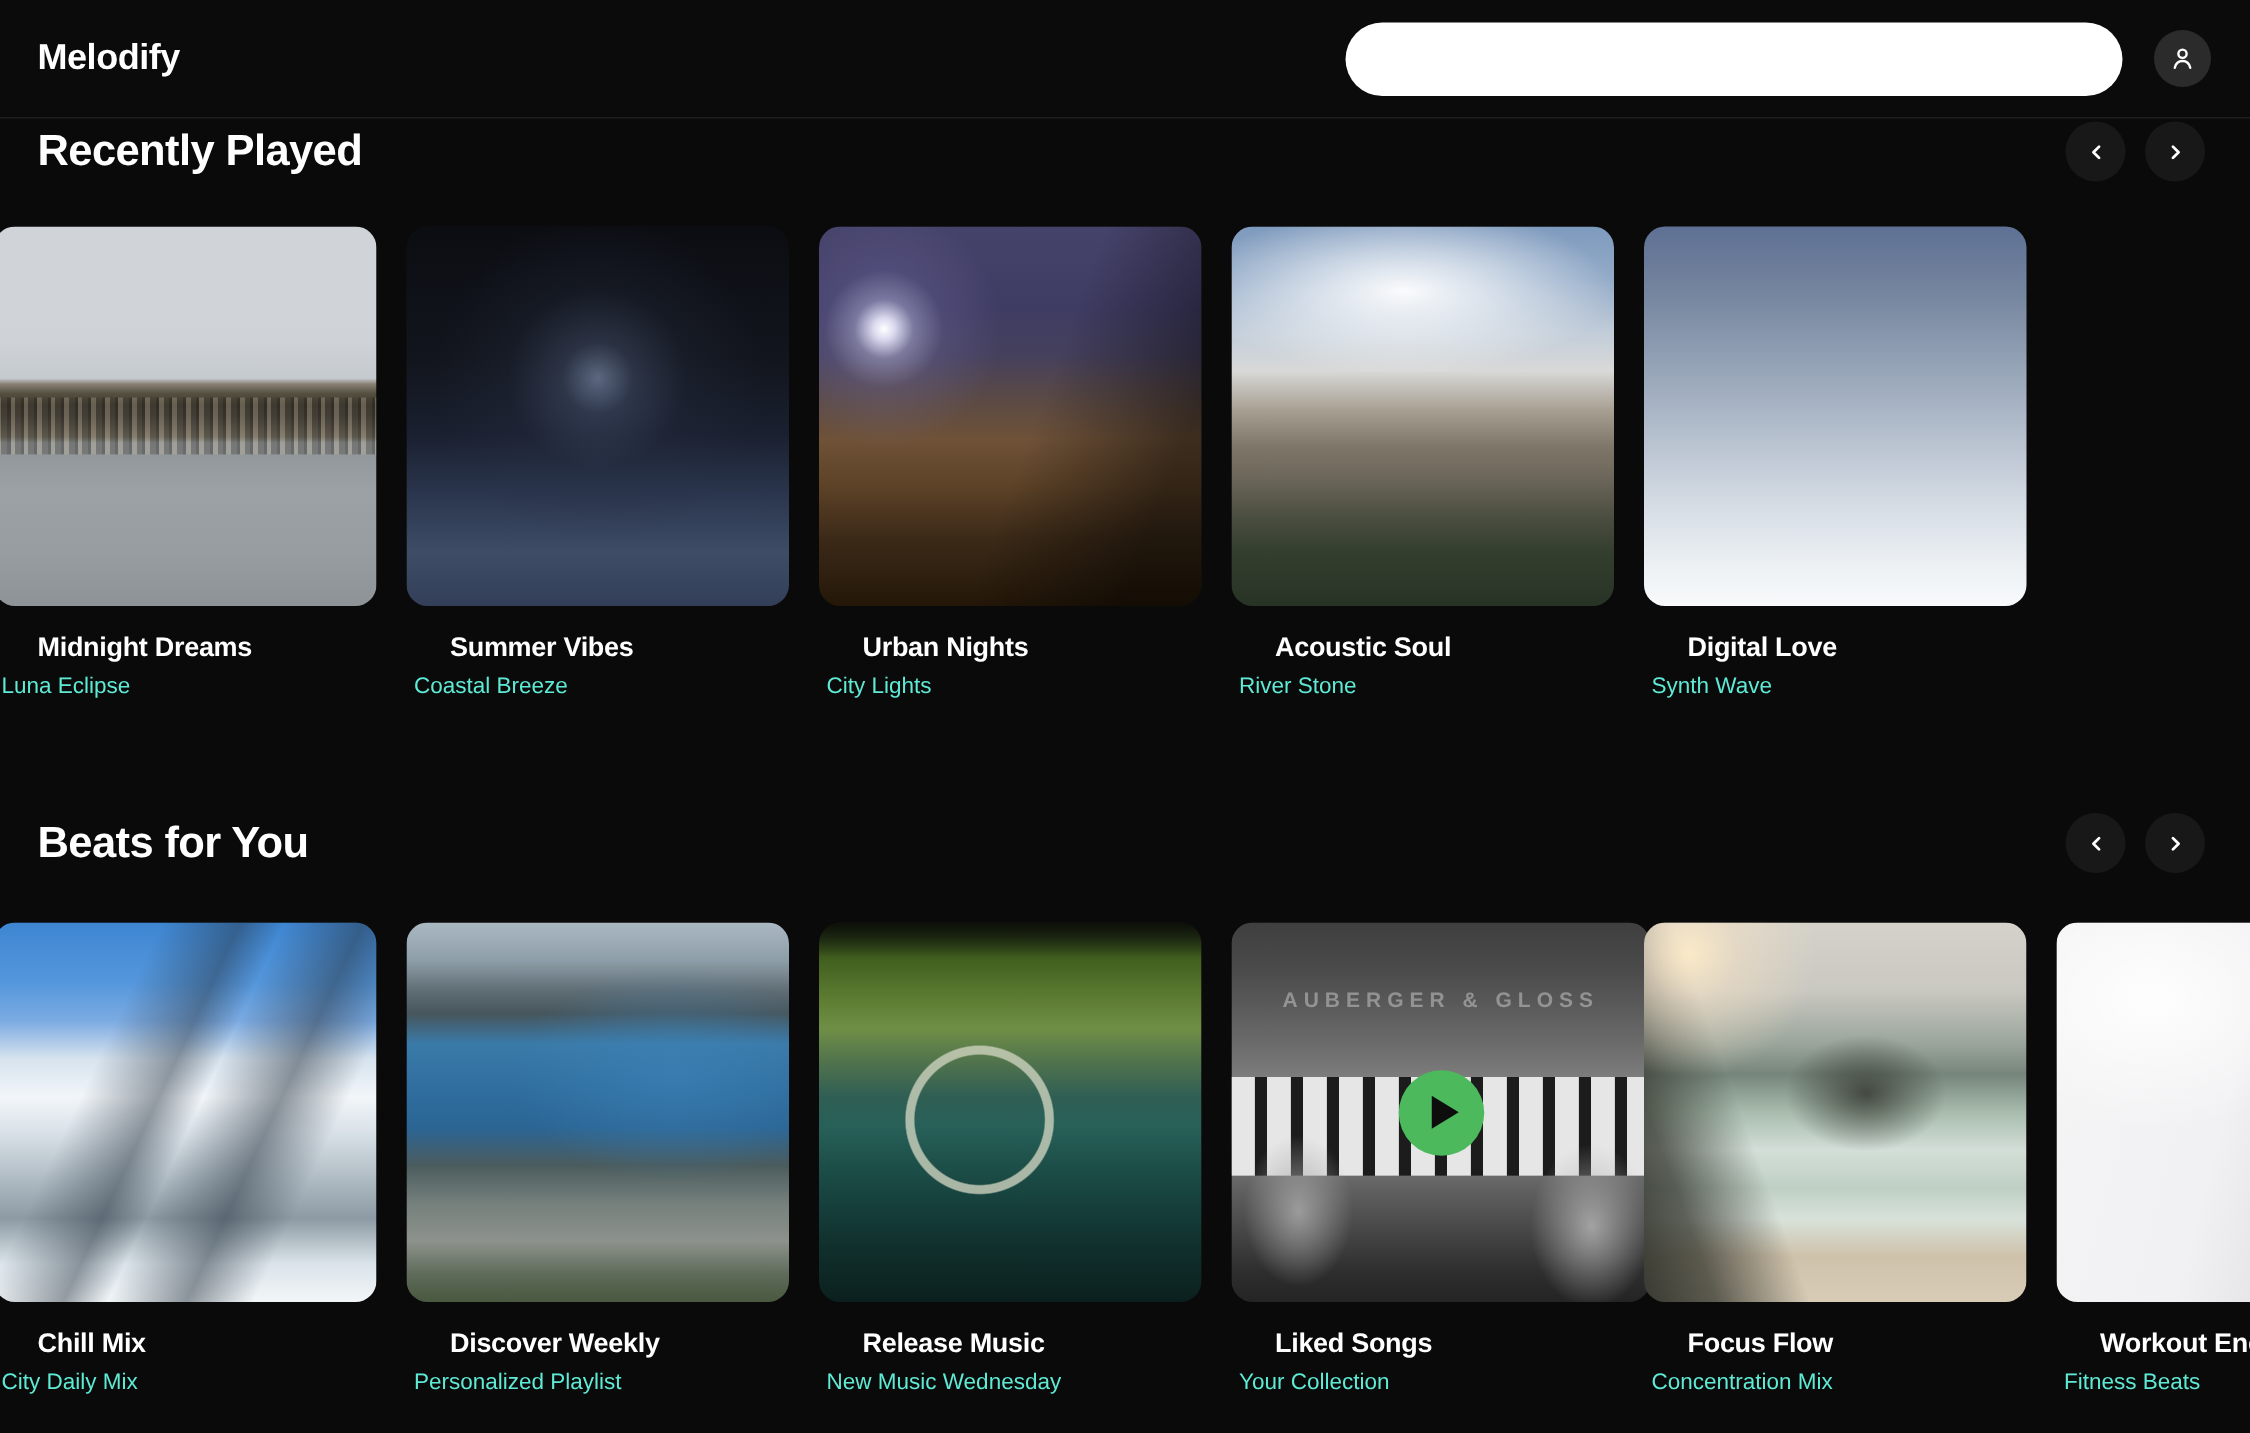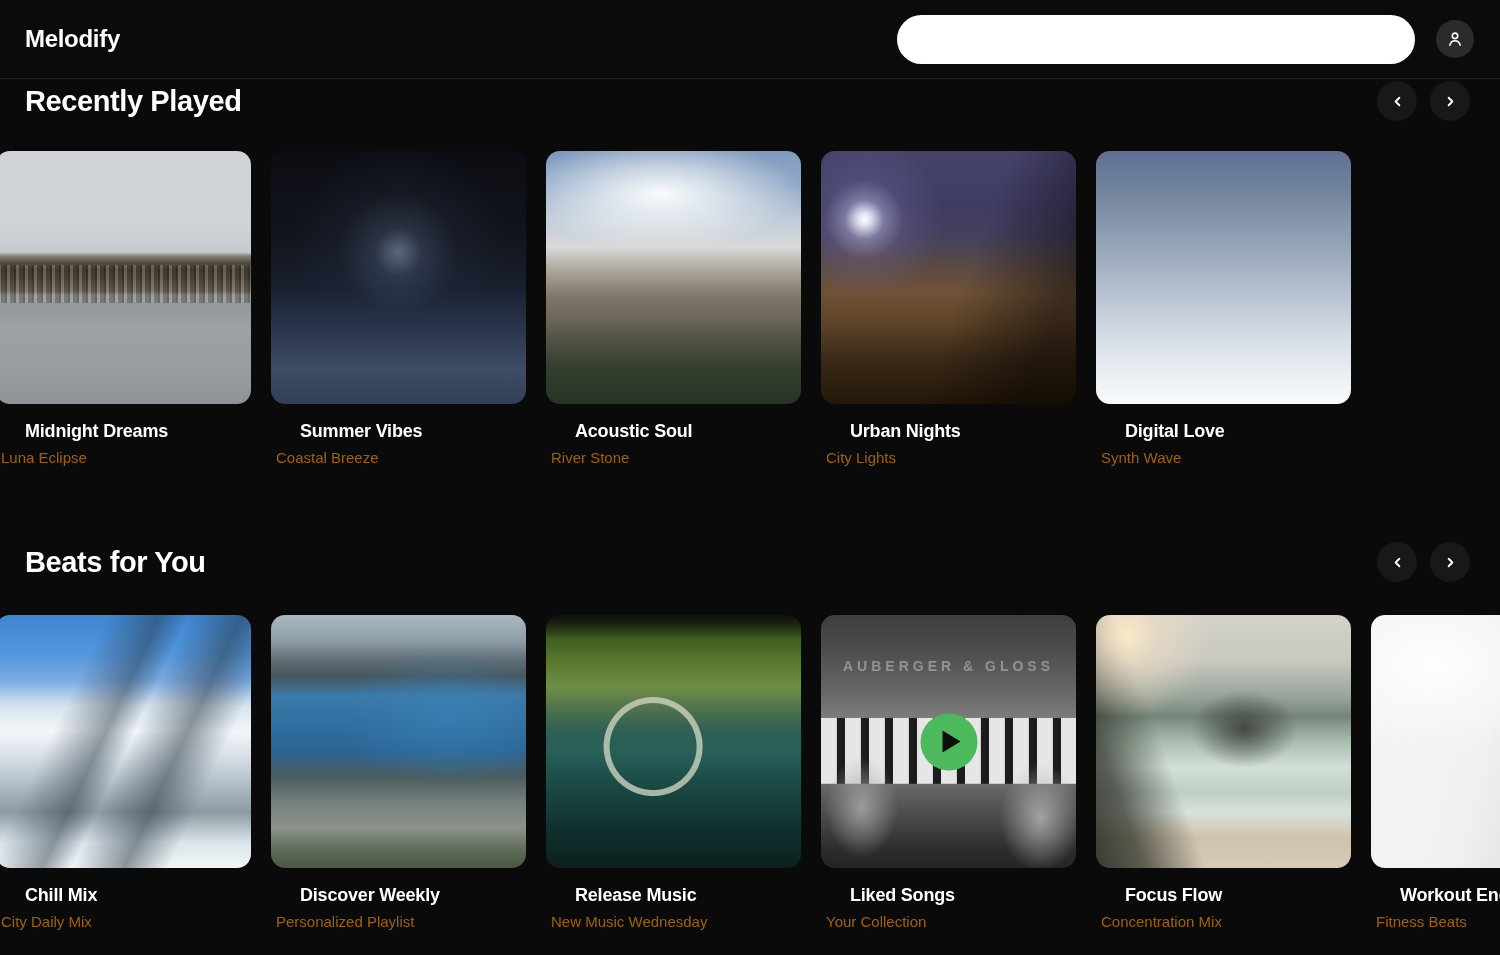--- a/index.html
+++ b/index.html
@@ -46,21 +46,21 @@
     display:flex;gap:20px;margin-left:-4px;width:1700px;
   }
   .carousel.first{margin-top:30px;}
   .carousel.second{margin-top:33px;}
   .card{width:255px;flex:none;cursor:pointer;}
   .art{
     width:255px;height:253px;border-radius:14px;position:relative;overflow:hidden;
     background-color:#222;
   }
   .card-title{font-size:18px;font-weight:700;margin:17px 0 0 5px;letter-spacing:-0.2px;white-space:nowrap;padding-left:24px;}
-  .card-sub{font-size:15px;color:#a16207;margin:7px 0 0 5px;white-space:nowrap;}
+  .card-sub{font-size:15px;color:#5eead4;margin:7px 0 0 5px;white-space:nowrap;}
   
   .art--stone-breakwater-lake{
     background-image:
       repeating-linear-gradient(90deg, rgba(25,22,16,.35) 0 2px, rgba(196,180,152,.3) 2px 5px, rgba(62,57,46,.32) 5px 9px),
       linear-gradient(180deg,#d0d4d8 0%,#cfd3d7 30%,#c5cacf 40%,#8a8175 41.5%,#55503f 44%,#3e3a31 47%,#45413a 50%,#5a544a 53%,#6b675c 55.5%,#8f9598 57%,#9ba1a5 70%,#979da1 85%,#8d9397 100%);
     background-size:100% 15%,100% 100%;
     background-position:0 53%,0 0;
     background-repeat:no-repeat;
   }
   .art--bw-skyscraper-fire-escape{
@@ -106,20 +106,21 @@
   }
   .art--piano-hands-bw{
     background-image:
       radial-gradient(ellipse 52px 72px at 16% 76%, rgba(168,168,168,.85), rgba(0,0,0,0) 70%),
       radial-gradient(ellipse 58px 78px at 86% 80%, rgba(178,178,178,.85), rgba(0,0,0,0) 70%),
       repeating-linear-gradient(90deg,#e6e6e6 0 15px,#d0d0d0 15px 16px,#1c1c1c 16px 24px),
       linear-gradient(180deg,#3f3f3f 0%,#4a4a4a 12%,#5a5a5a 22%,#6b6b6b 32%,#7f7f7f 42%,#9e9e9e 50%,#848484 58%,#616161 70%,#454545 82%,#2e2e2e 92%,#242424 100%);
     background-size:100% 100%,100% 100%,100% 26%,100% 100%;
     background-position:0 0,0 0,0 55%,0 0;
     background-repeat:no-repeat;
+    padding-left:24px;
   }
   .piano-brand{
     position:absolute;top:17%;left:0;right:0;text-align:center;
     font-size:14px;font-weight:700;letter-spacing:4px;
     color:rgba(205,205,205,.5);white-space:nowrap;overflow:hidden;
   }
   .art--ocean-rocks-surf{
     background-image:
       radial-gradient(circle at 12% 8%, rgba(255,236,200,.9) 0%, rgba(245,225,195,.5) 10%, rgba(0,0,0,0) 26%),
       linear-gradient(70deg, rgba(40,42,36,.9) 0%, rgba(52,54,46,.75) 14%, rgba(0,0,0,0) 32%),
@@ -185,28 +186,28 @@
       <div class="art art--stone-breakwater-lake"></div>
       <div class="card-title">Midnight Dreams</div>
       <div class="card-sub">Luna Eclipse</div>
     </div>
     <div class="card">
       <div class="art art--night-snowfall-silhouette"></div>
       <div class="card-title">Summer Vibes</div>
       <div class="card-sub">Coastal Breeze</div>
     </div>
     <div class="card">
+      <div class="art art--desert-night-moonlight"></div>
+      <div class="card-title">Urban Nights</div>
+      <div class="card-sub">City Lights</div>
+    </div>
+    <div class="card">
       <div class="art art--snowy-peak-clouds"></div>
       <div class="card-title">Acoustic Soul</div>
       <div class="card-sub">River Stone</div>
-    </div>
-    <div class="card">
-      <div class="art art--desert-night-moonlight"></div>
-      <div class="card-title">Urban Nights</div>
-      <div class="card-sub">City Lights</div>
     </div>
     <div class="card">
       <div class="art art--pale-sky-bird">
         
       </div>
       <div class="card-title">Digital Love</div>
       <div class="card-sub">Synth Wave</div>
     </div>
   </div>
 </section>

